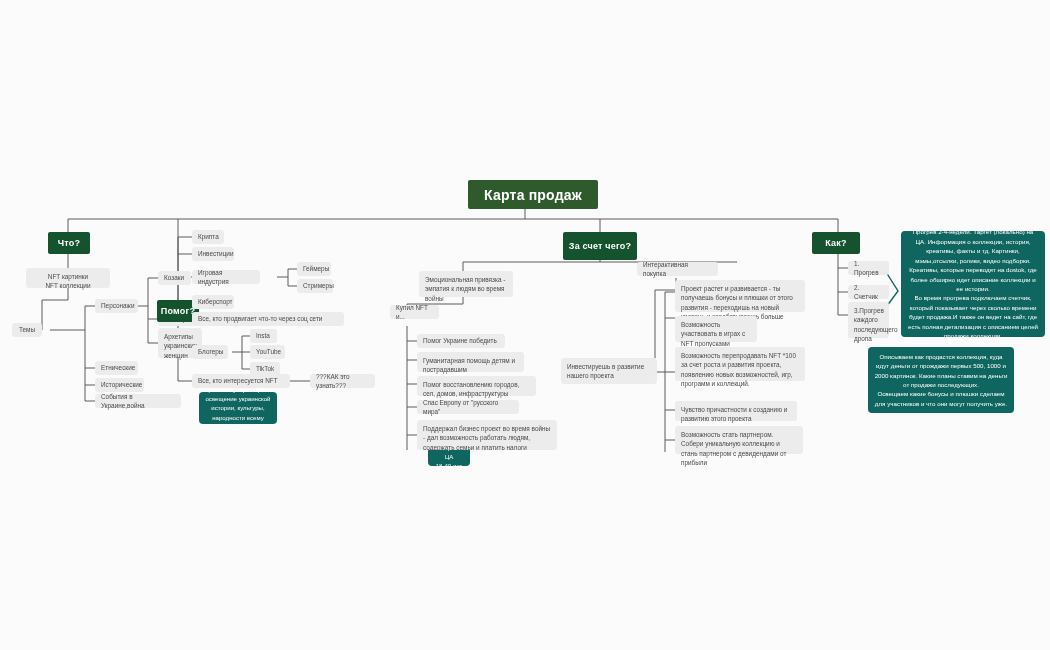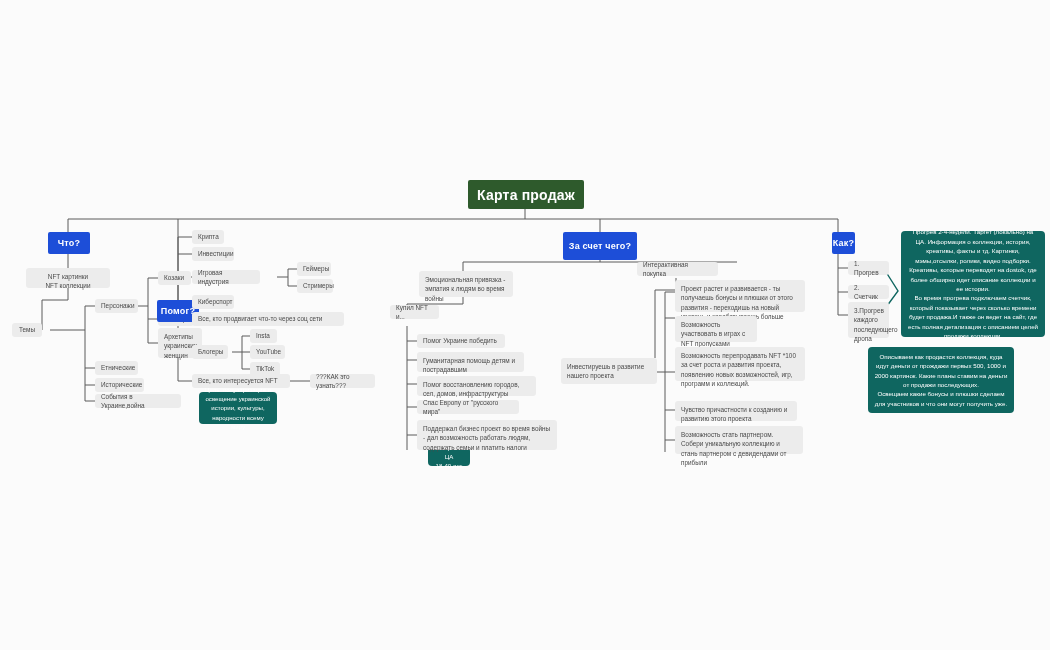--- a/index.html
+++ b/index.html
@@ -12,21 +12,21 @@
   svg.links{position:absolute;left:0;top:0;width:1050px;height:650px;pointer-events:none;}
 
   .node{position:absolute;box-sizing:border-box;}
 
   .root{
     background:#2e5a2c;color:#ffffff;font-weight:bold;font-size:14px;
     border-radius:2px;display:flex;align-items:center;justify-content:center;
     letter-spacing:.2px;
   }
   .branch{
-    background:#1d4ed8;color:#ffffff;font-weight:bold;font-size:9px;
+    background:#14532d;color:#ffffff;font-weight:bold;font-size:9px;
     border-radius:2px;display:flex;align-items:center;justify-content:center;
     letter-spacing:.2px;
   }
   .gray{
     background:#ececec;color:#4a4a4a;font-size:6.4px;border-radius:3px;
     padding:4px 6px;line-height:1.45;display:flex;align-items:center;
   }
   .gray.multi{align-items:flex-start;}
   .teal{
     background:#0f6660;color:#ffffff;font-size:6.1px;border-radius:4px;
@@ -124,21 +124,21 @@
       <path d="M838 268 L848 268"></path>
       <path d="M838 292 L848 292"></path>
       <path d="M838 315 L848 315"></path>
     </g>
 
     <g>
       <path d="M886 272 L898 291 L884 310" fill="none" stroke="#0f6660" stroke-width="1.4"></path>
     </g>
   </svg>
 
-  <div class="node root" style="left:468px;top:180px;width:116px;height:29px;">Карта продаж</div>
+  <div class="node root" style="left:468px;top:180px;width:130px;height:29px;">Карта продаж</div>
 
   <div class="node branch" style="left:48px;top:232px;width:42px;height:22px;">Что?</div>
   <div class="node gray multi" style="left:26px;top:268px;width:84px;height:20px;white-space:pre-line;justify-content:center;text-align:center;">NFT картинки
 NFT коллекции</div>
   <div class="node gray" style="left:12px;top:323px;width:30px;height:14px;justify-content:center;">Темы</div>
 
   <div class="node gray" style="left:95px;top:299px;width:43px;height:14px;">Персонажи</div>
   <div class="node gray" style="left:158px;top:271px;width:33px;height:14px;">Козаки</div>
   <div class="node gray" style="left:158px;top:312px;width:36px;height:14px;">Селебрити</div>
   <div class="node gray multi" style="left:158px;top:328px;width:44px;height:30px;">Архетипы украинских женщин</div>
@@ -180,21 +180,21 @@
 
   <div class="node gray" style="left:637px;top:262px;width:81px;height:14px;">Интерактивная покупка</div>
   <div class="node gray multi" style="left:561px;top:358px;width:96px;height:26px;">Инвестируешь в развитие нашего проекта</div>
 
   <div class="node gray multi" style="left:675px;top:280px;width:130px;height:32px;">Проект растет и развивается - ты получаешь бонусы и плюшки от этого развития - переходишь на новый уровень и зарабатываешь больше</div>
   <div class="node gray multi" style="left:675px;top:316px;width:82px;height:26px;">Возможность участвовать в играх с NFT пропусками</div>
   <div class="node gray multi" style="left:675px;top:347px;width:130px;height:34px;">Возможность перепродавать NFT *100 за счет роста и развития проекта, появлению новых возможностей, игр, программ и коллекций.</div>
   <div class="node gray multi" style="left:675px;top:401px;width:122px;height:20px;">Чувство причастности к созданию и развитию этого проекта</div>
   <div class="node gray multi" style="left:675px;top:426px;width:128px;height:28px;">Возможность стать партнером. Собери уникальную коллекцию и стань партнером с девидендами от прибыли</div>
 
-  <div class="node branch" style="left:832px;top:232px;width:23px;height:22px;">Как?</div>
+  <div class="node branch" style="left:812px;top:232px;width:48px;height:22px;">Как?</div>
 
   <div class="node gray" style="left:848px;top:261px;width:41px;height:14px;">1. Прогрев</div>
   <div class="node gray" style="left:848px;top:285px;width:41px;height:14px;">2. Счетчик</div>
   <div class="node gray multi" style="left:848px;top:302px;width:41px;height:36px;">3.Прогрев каждого последующего дропа</div>
 
   <div class="node teal big" style="left:901px;top:231px;width:144px;height:106px;white-space:pre-line;">Прогрев 2-4-недели. Таргет (локально) на ЦА. Информация о коллекции, история, креативы, факты  и тд. Картинки, мэмы,отсылки, ролики, видео подборки. Креативы, которые переводят на dostok, где более обширно идет описание коллекции и ее истории.
 Во время прогрева подключаем счетчик, который показывает через сколько времени будет продажа.И также он ведет на сайт, где есть полная детализация с описанием целей продажи коллекции.</div>
   <div class="node teal big" style="left:868px;top:347px;width:146px;height:66px;white-space:pre-line;">Описываем как продастся коллекция, куда идут деньги от прождажи первых 500, 1000 и 2000 картинок. Какие планы ставим на деньги от продажи последующих.
 Освещаем какие бонусы и плюшки сделаем для участников и что они могут получить уже.</div>
 

